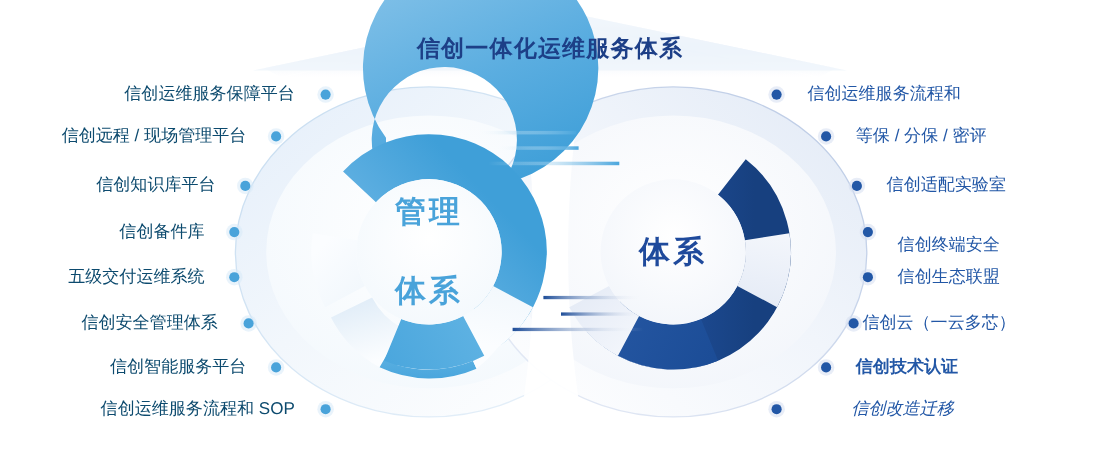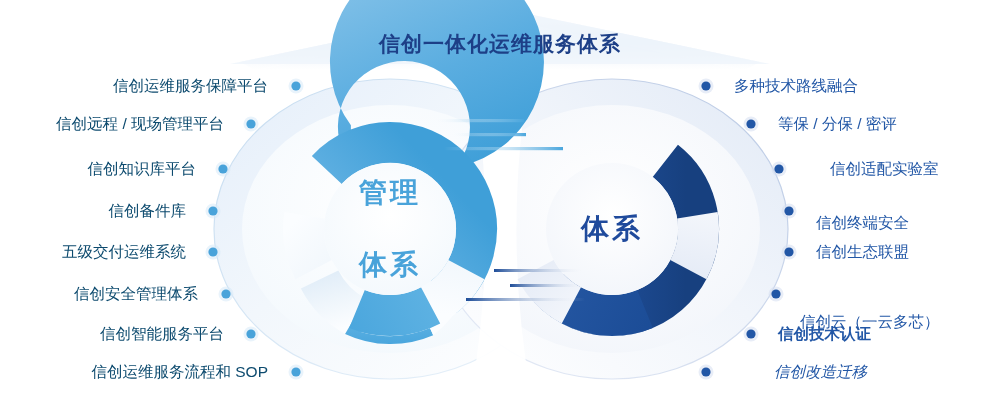--- a/index.html
+++ b/index.html
@@ -240,23 +240,23 @@
       <div class="ring-label left" style="left: 268px; top: 86px;">信创运维服务保障平台</div>
       <div class="ring-label left" style="left: 224px; top: 124px;">信创远程 / 现场管理平台</div>
       <div class="ring-label left" style="left: 196px; top: 169px;">信创知识库平台</div>
       <div class="ring-label left" style="left: 186px; top: 211px;">信创备件库</div>
       <div class="ring-label left" style="left: 186px; top: 252px;">五级交付运维系统</div>
       <div class="ring-label left" style="left: 198px; top: 294px;">信创安全管理体系</div>
       <div class="ring-label left" style="left: 224px; top: 334px;">信创智能服务平台</div>
       <div class="ring-label left" style="left: 268px; top: 372px;">信创运维服务流程和 SOP</div>
     </div>
   <div id="labels-right">
-      <div class="ring-label right" style="left: 734px; top: 86px;">多种技术路线融合</div>
+      <div class="ring-label right" style="left: 734px; top: 86px;">信创运维服务流程和</div>
       <div class="ring-label right" style="left: 778px; top: 124px;">等保 / 分保 / 密评</div>
-      <div class="ring-label right" style="left: 830px; top: 169px;">信创适配实验室</div>
+      <div class="ring-label right" style="left: 806px; top: 169px;">信创适配实验室</div>
       <div class="ring-label right" style="left: 816px; top: 211px; margin-top: 12px;">信创终端安全</div>
       <div class="ring-label right" style="left: 816px; top: 252px;">信创生态联盟</div>
-      <div class="ring-label right" style="left: 800px; top: 294px; margin-top: 28px;">信创云（一云多芯）</div>
+      <div class="ring-label right" style="left: 784px; top: 294px;">信创云（一云多芯）</div>
       <div class="ring-label right" style="left: 778px; top: 334px; font-weight: bold;">信创技术认证</div>
       <div class="ring-label right" style="left: 774px; top: 372px; font-style: italic;">信创改造迁移</div>
     </div>
 
 </div>
 
 </body></html>

